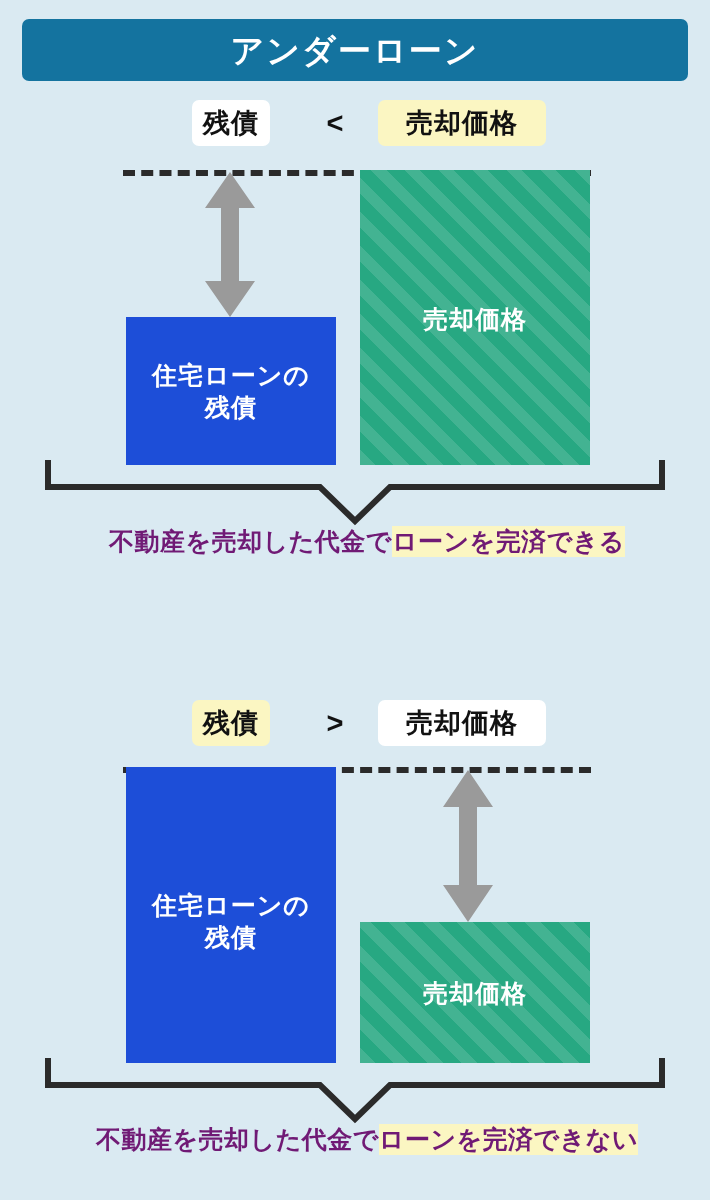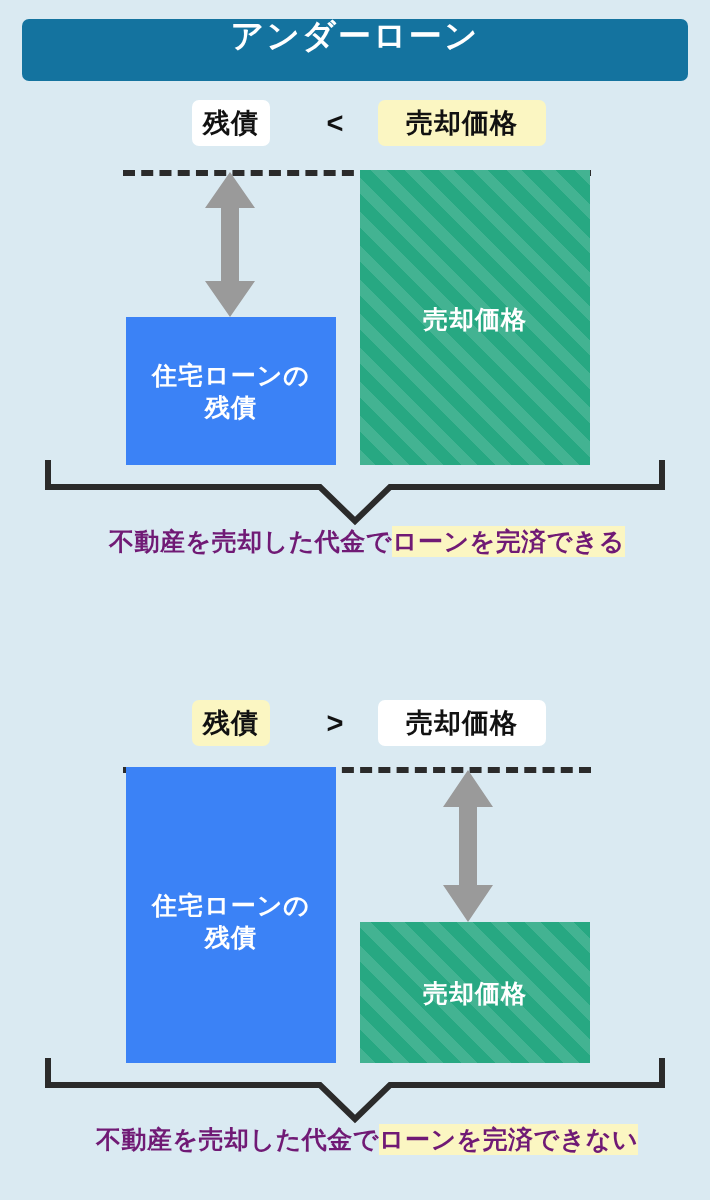--- a/index.html
+++ b/index.html
@@ -33,20 +33,21 @@
   
   .banner {
     position: absolute;
     left: 22px;
     top: 19px;
     width: 666px;
     height: 62px;
     background: #14739f;
     border-radius: 7px;
     display: flex;
+    align-items: center;
     justify-content: center;
     box-sizing: border-box;
   }
   .banner-text {
     color: #ffffff;
     font-size: 33px;
     font-weight: bold;
     letter-spacing: 2px;
     line-height: 1;
   }
@@ -106,21 +107,21 @@
     height: 0;
     border-top: 6px dashed #2b2b2b;
   }
 
   
   .bar {
     position: absolute;
     box-sizing: border-box;
   }
   .bar-blue {
-    background: #3b82f6;
+    background: #1d4ed8;
   }
   .bar-green {
     background:
       repeating-linear-gradient(
         45deg,
         rgba(255,255,255,0.13) 0px,
         rgba(255,255,255,0.13) 11px,
         rgba(255,255,255,0.00) 11px,
         rgba(255,255,255,0.00) 24px
       ),

